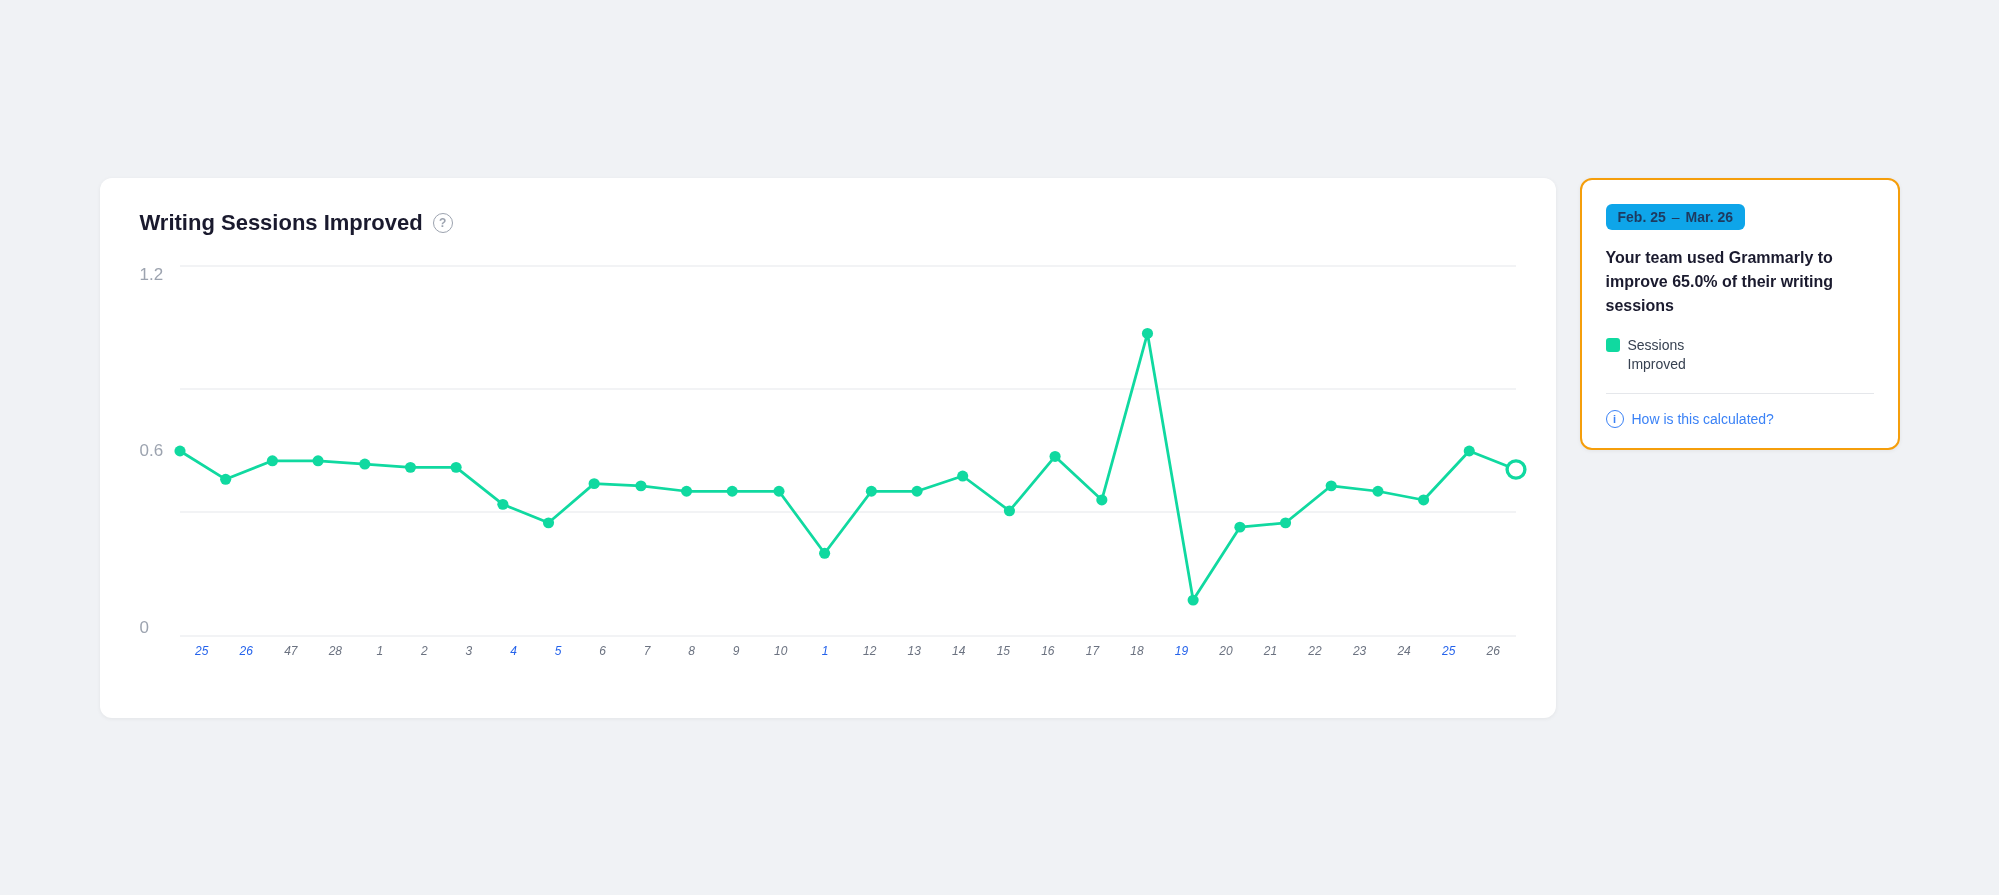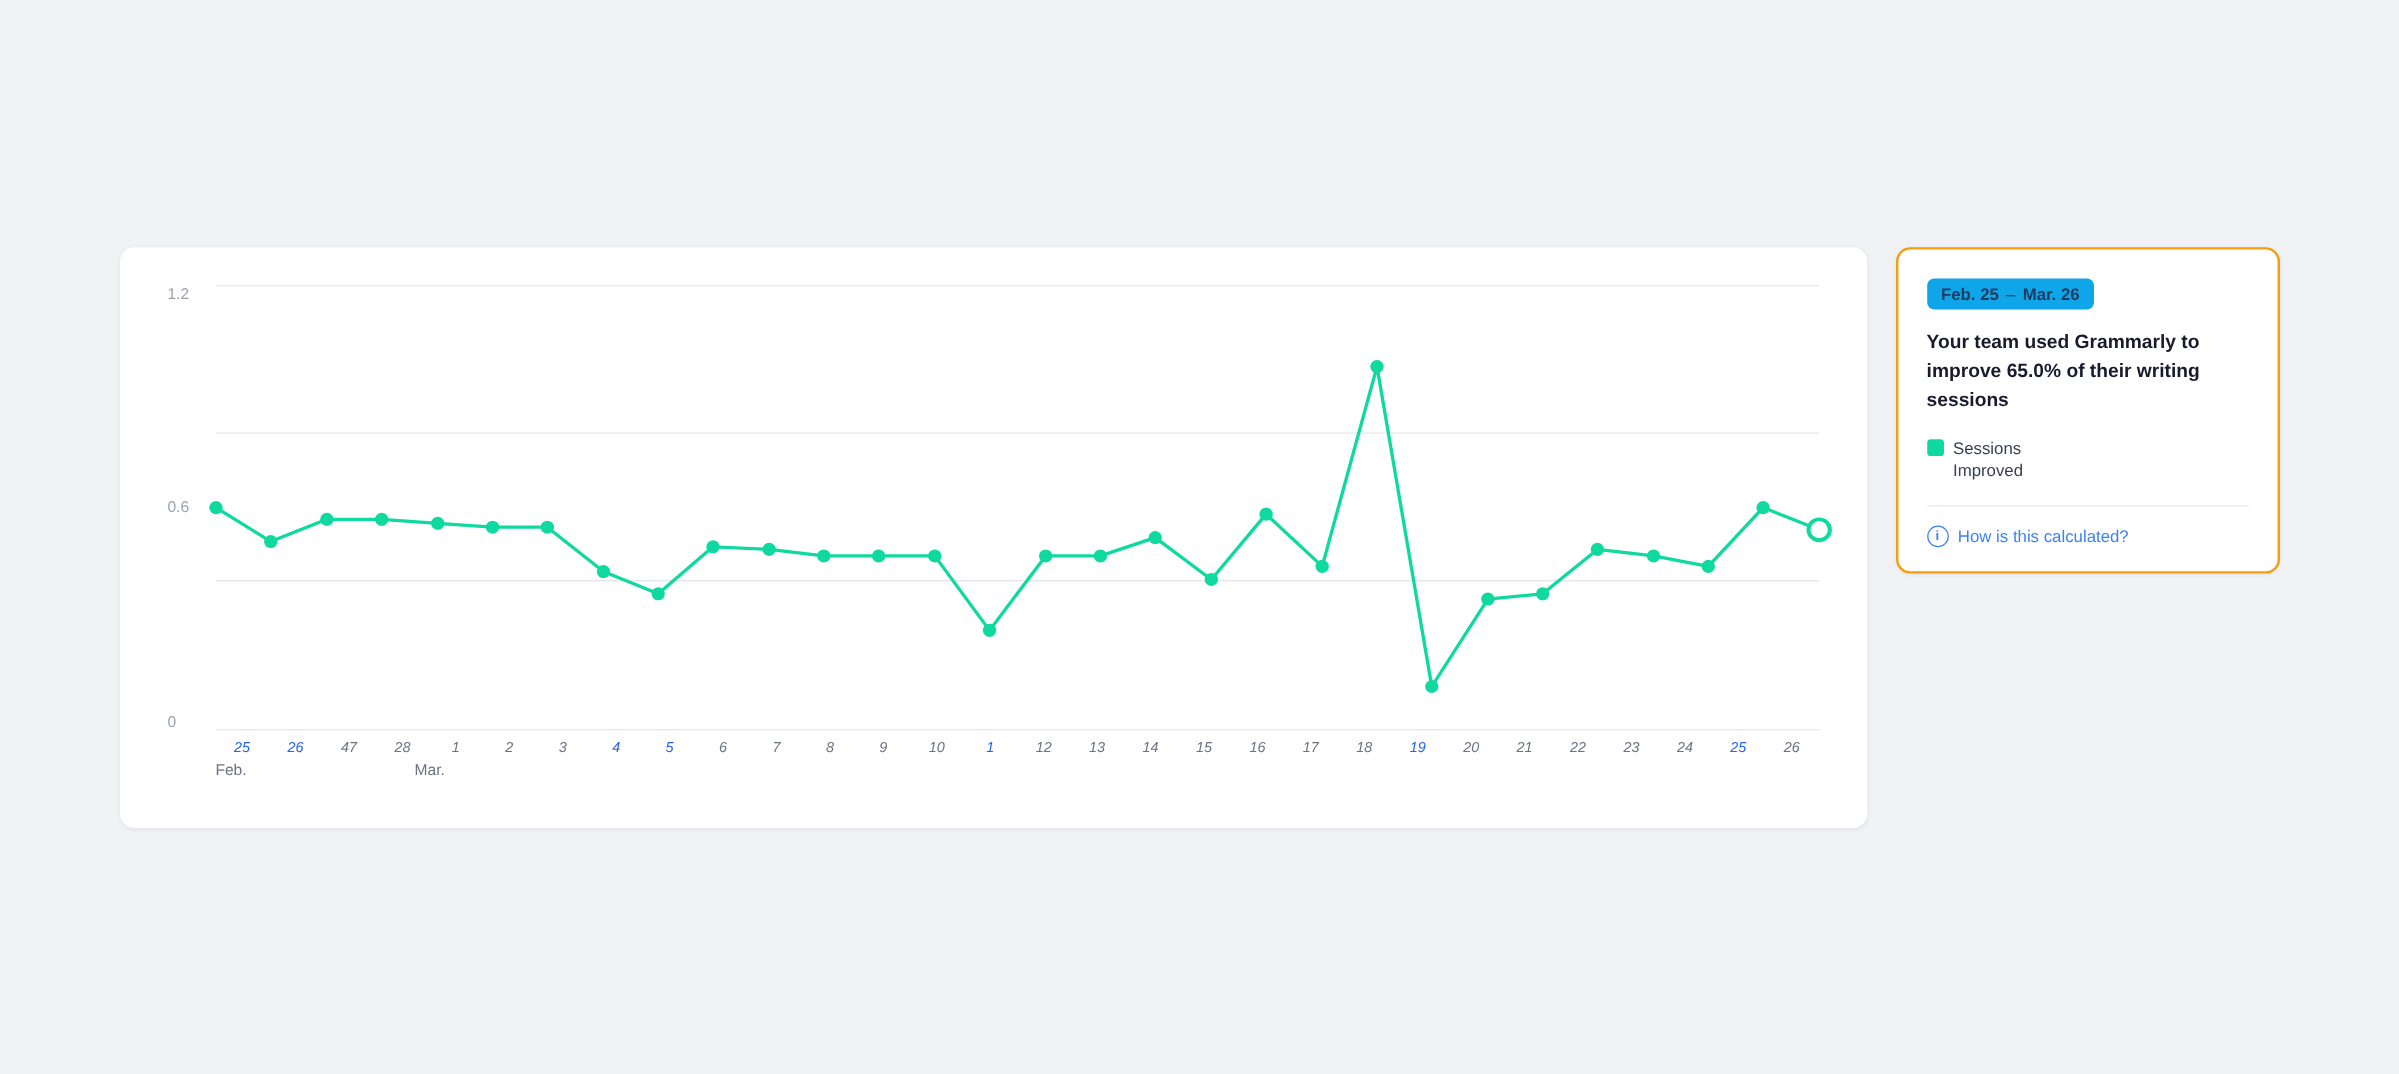--- a/index.html
+++ b/index.html
@@ -60,21 +60,21 @@
       position: absolute;
       left: 0;
       top: 0;
       bottom: 50px;
       display: flex;
       flex-direction: column;
       justify-content: space-between;
       padding-bottom: 0;
     }
     .y-label {
-      font-size: 13px;
+      font-size: 17px;
       color: #9ca3af;
       line-height: 1;
     }
     .chart-plot {
       position: absolute;
       left: 40px;
       right: 0;
       top: 0;
       bottom: 50px;
     }
@@ -197,20 +197,24 @@
       height: 100%;
       overflow: visible;
     }
   </style>
 </head>
 <body>
 
 <div class="page-container">
 
   <div class="chart-card">
+    <div class="chart-header">
+      <span class="chart-title">Writing Sessions Improved</span>
+      <div class="help-icon">?</div>
+    </div>
 
     <div class="chart-area">
 
       <div class="y-axis-labels">
         <span class="y-label">1.2</span>
         <span class="y-label">0.6</span>
         <span class="y-label">0</span>
       </div>
 
       <div class="chart-plot">
@@ -314,24 +318,20 @@
           <span class="x-label">18</span>
           <span class="x-label highlight">19</span>
           <span class="x-label">20</span>
           <span class="x-label">21</span>
           <span class="x-label">22</span>
           <span class="x-label">23</span>
           <span class="x-label">24</span>
           <span class="x-label highlight">25</span>
           <span class="x-label">26</span>
         </div>
-        <div class="x-month-row">
-          <span class="x-month feb">Feb.</span>
-          <span class="x-month mar">Mar.</span>
-        </div>
       </div>
     </div>
   </div>
 
   <div class="info-card">
     <div class="date-range-badge">
       <span class="date-range-text">Feb. 25</span>
       <span class="date-dash">–</span>
       <span class="date-range-text">Mar. 26</span>
     </div>

